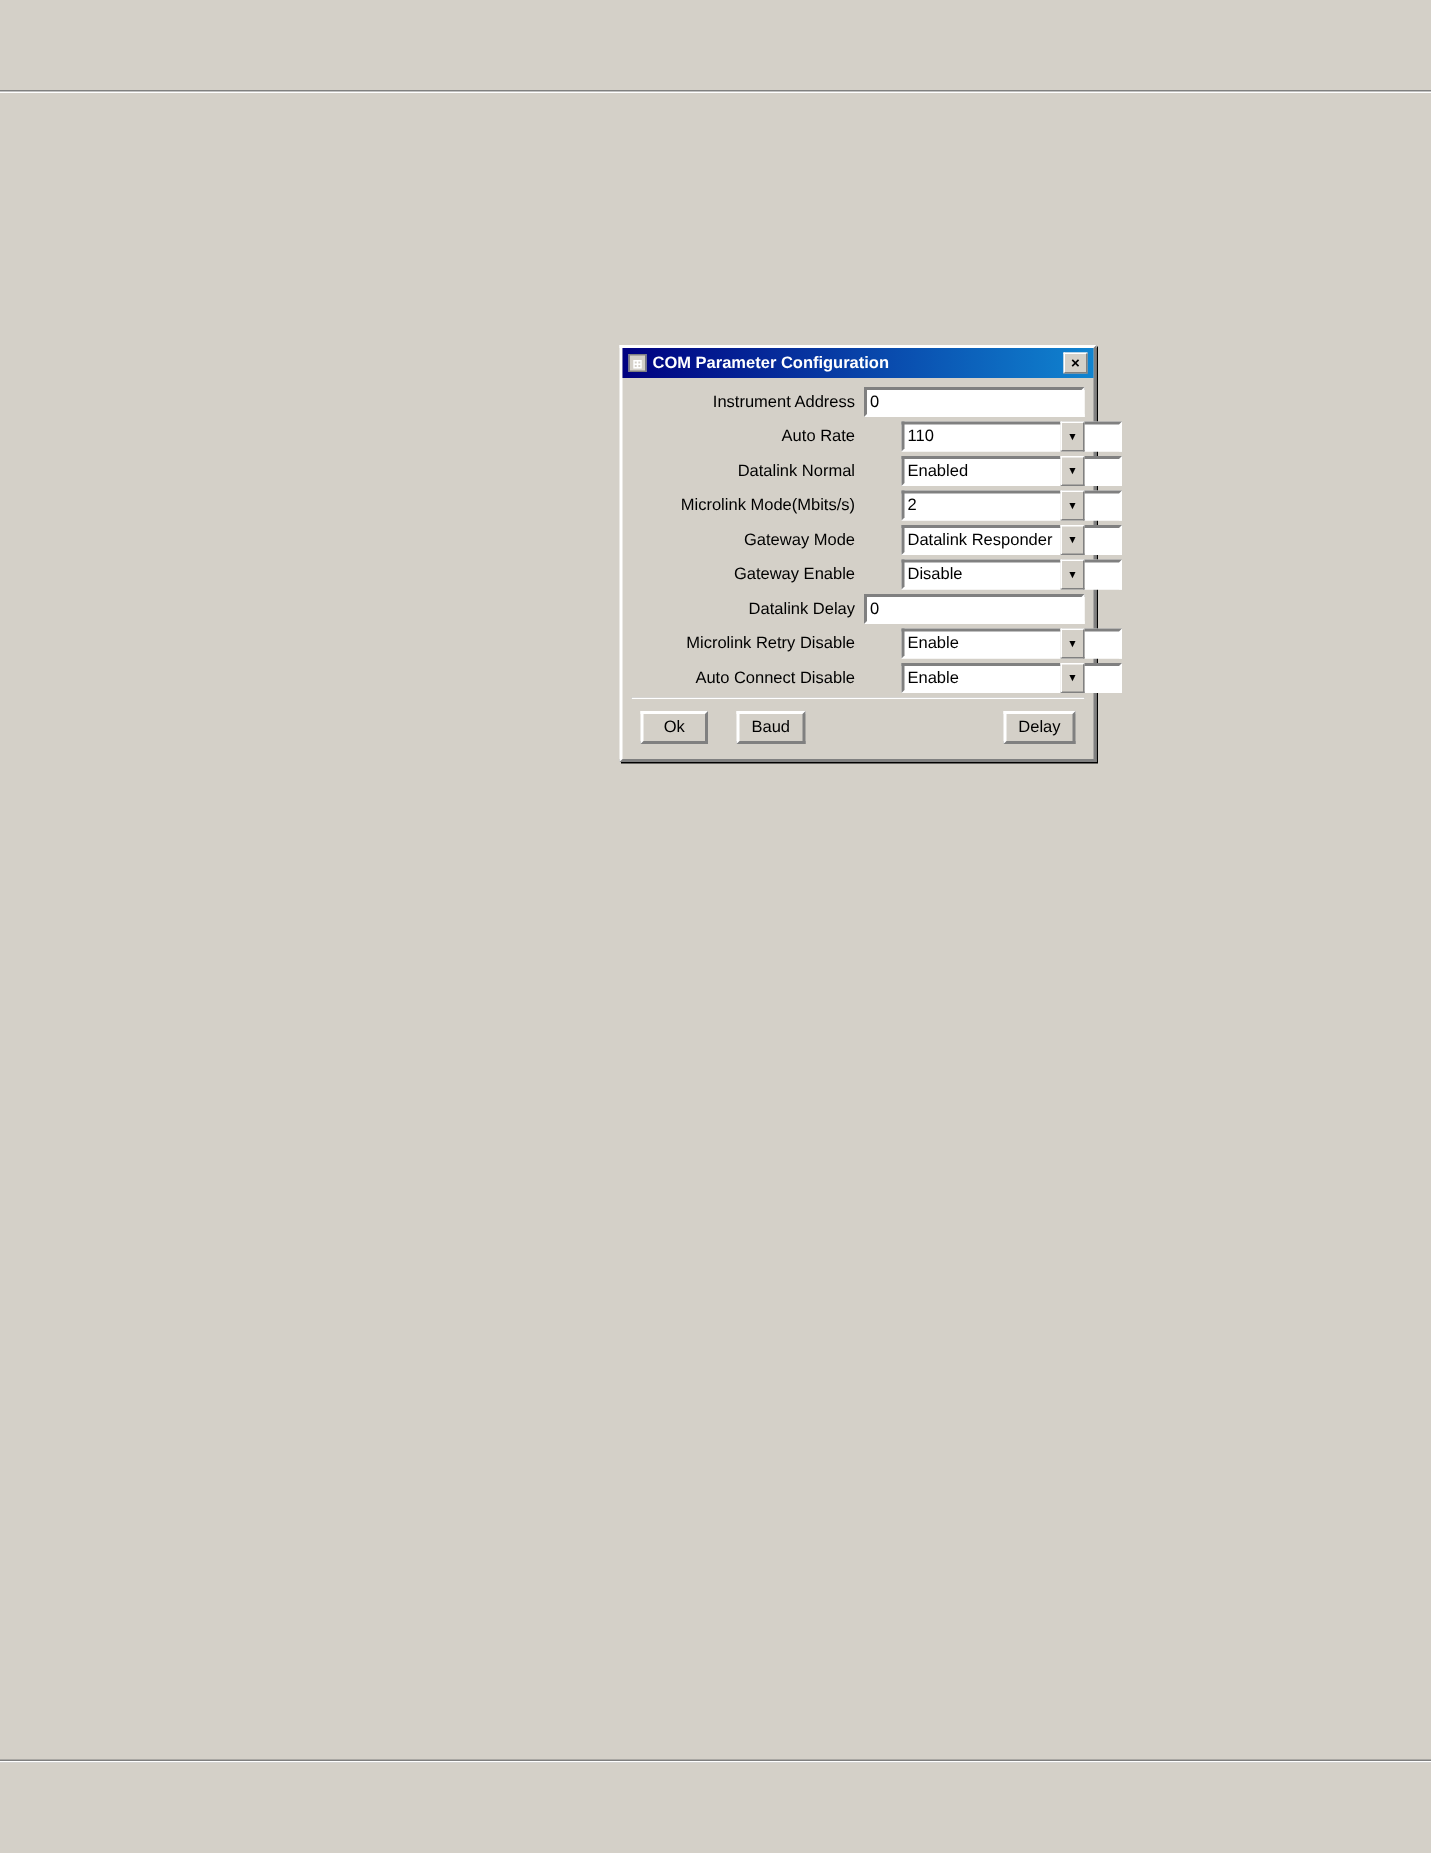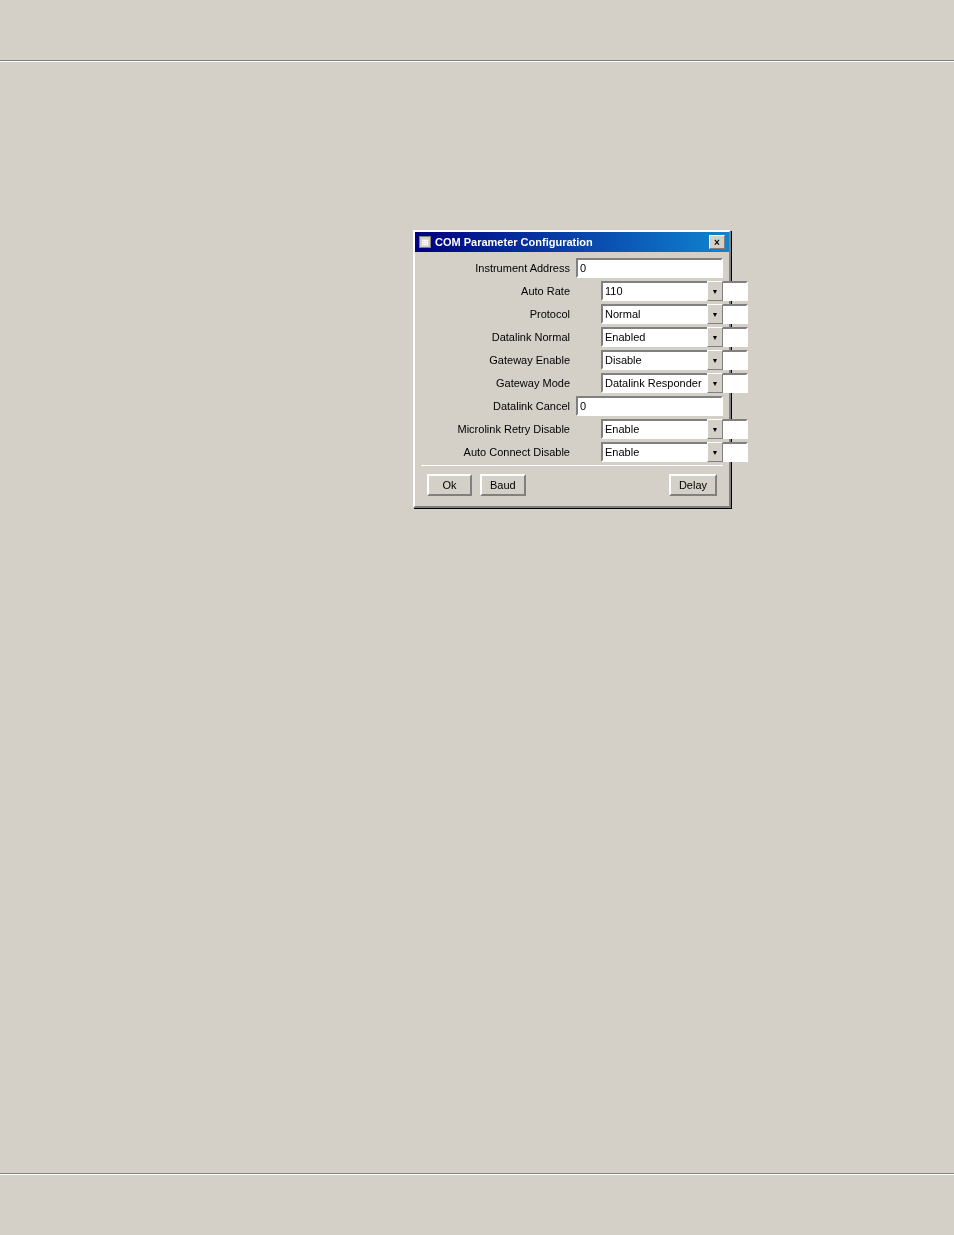--- a/index.html
+++ b/index.html
@@ -161,21 +161,21 @@
       align-items: center;
       justify-content: center;
       pointer-events: none;
       font-size: 7px;
     }
 
     
     .dialog-buttons {
       display: flex;
       padding: 4px 6px 6px 6px;
-      gap: 8px;
+      gap: 19px;
     }
 
     .win-button {
       height: 22px;
       min-width: 45px;
       padding: 0 8px;
       background: #d4d0c8;
       border: 2px solid;
       border-color: #fff #808080 #808080 #fff;
       font-size: 11px;
@@ -221,45 +221,45 @@
           <div class="form-label">Instrument Address</div>
           <div class="form-control-wrapper"><input type="text" class="win-input" value="0" style=""></div>
         </div>
         <div class="form-row">
           <div class="form-label">Auto Rate</div>
           <div class="form-control-wrapper">
             <div class="select-wrapper"><select class="win-select"><option value="110">110</option><option value="300">300</option><option value="1200">1200</option><option value="2400">2400</option><option value="4800">4800</option><option value="9600">9600</option><option value="19200">19200</option><option value="38400">38400</option></select><div class="select-arrow">▼</div></div>
           </div>
         </div>
         <div class="form-row">
-          <div class="form-label">Protocol</div>
-          <div class="form-control-wrapper">
-            <div class="select-wrapper"><select class="win-select"><option value="Normal">Normal</option><option value="Enhanced">Enhanced</option></select><div class="select-arrow">▼</div></div>
-          </div>
-        </div>
-        <div class="form-row">
           <div class="form-label">Datalink Normal</div>
           <div class="form-control-wrapper">
             <div class="select-wrapper"><select class="win-select"><option value="Enabled">Enabled</option><option value="Disabled">Disabled</option></select><div class="select-arrow">▼</div></div>
           </div>
         </div>
         <div class="form-row">
+          <div class="form-label">Microlink Mode(Mbits/s)</div>
+          <div class="form-control-wrapper">
+            <div class="select-wrapper"><select class="win-select"><option value="2">2</option><option value="4">4</option><option value="8">8</option></select><div class="select-arrow">▼</div></div>
+          </div>
+        </div>
+        <div class="form-row">
+          <div class="form-label">Gateway Mode</div>
+          <div class="form-control-wrapper">
+            <div class="select-wrapper"><select class="win-select"><option value="Datalink Responder">Datalink Responder</option><option value="Datalink Initiator">Datalink Initiator</option><option value="Microlink">Microlink</option></select><div class="select-arrow">▼</div></div>
+          </div>
+        </div>
+        <div class="form-row">
           <div class="form-label">Gateway Enable</div>
           <div class="form-control-wrapper">
             <div class="select-wrapper"><select class="win-select"><option value="Disable">Disable</option><option value="Enable">Enable</option></select><div class="select-arrow">▼</div></div>
           </div>
         </div>
         <div class="form-row">
-          <div class="form-label">Gateway Mode</div>
-          <div class="form-control-wrapper">
-            <div class="select-wrapper"><select class="win-select"><option value="Datalink Responder">Datalink Responder</option><option value="Datalink Initiator">Datalink Initiator</option><option value="Microlink">Microlink</option></select><div class="select-arrow">▼</div></div>
-          </div>
-        </div>
-        <div class="form-row">
-          <div class="form-label">Datalink Cancel</div>
+          <div class="form-label">Datalink Delay</div>
           <div class="form-control-wrapper"><input type="text" class="win-input" value="0" style=""></div>
         </div>
         <div class="form-row">
           <div class="form-label">Microlink Retry Disable</div>
           <div class="form-control-wrapper">
             <div class="select-wrapper"><select class="win-select"><option value="Enable">Enable</option><option value="Disable">Disable</option></select><div class="select-arrow">▼</div></div>
           </div>
         </div>
         <div class="form-row">
           <div class="form-label">Auto Connect Disable</div>

